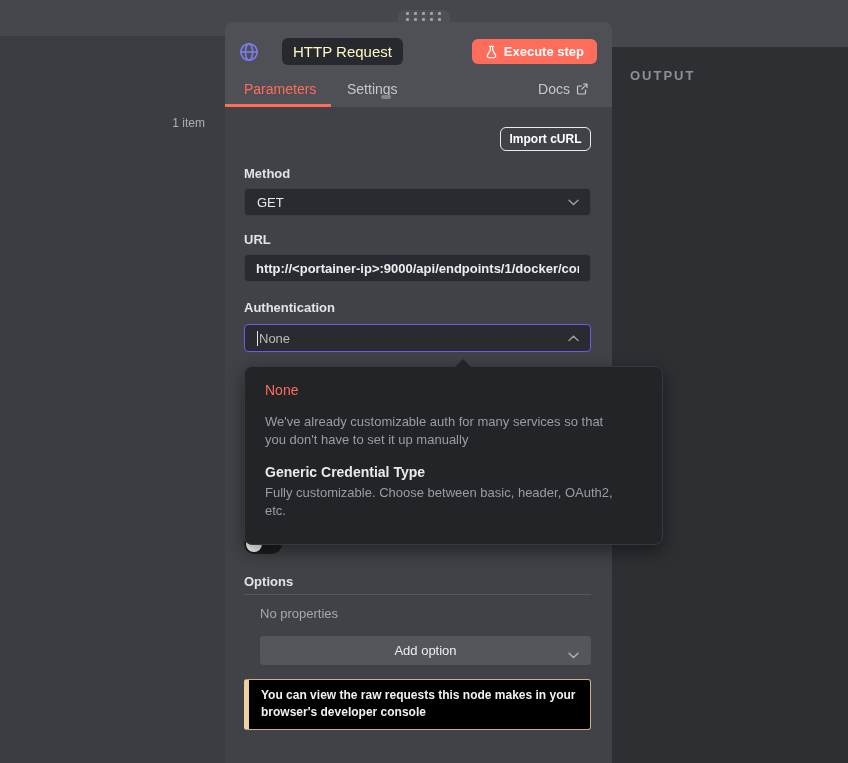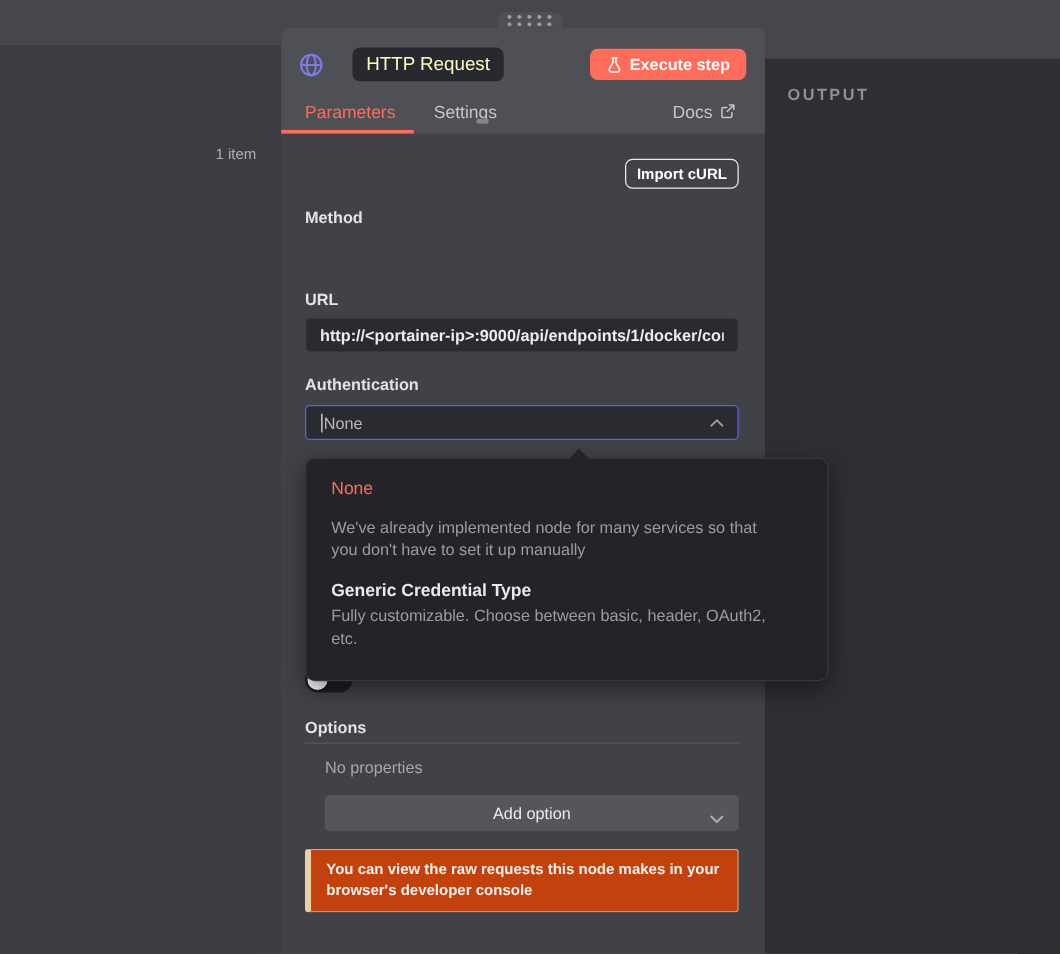--- a/index.html
+++ b/index.html
@@ -70,21 +70,21 @@
   .toggle { position:absolute; left:19px; top:427px; width:38px; height:20px; background:#1d1e21;
             border-radius:10px; cursor:pointer; }
   .toggle .knob { position:absolute; left:2px; top:2px; width:16px; height:16px; border-radius:50%; background:#ffffff; }
 
   .options-divider { position:absolute; left:19px; top:487px; width:347px; height:1px; background:#55565c; }
   .no-props { position:absolute; left:35px; top:499px; font-size:13px; color:#a7a8ae; }
   .add-option { position:absolute; left:35px; top:529px; width:331px; height:29px; background:#55565b;
                 border:none; border-radius:4px; color:#eceded; font-size:13px; font-weight:normal; cursor:pointer; }
   .add-option .chev { position:absolute; right:12px; top:11px; }
 
-  .notice { position:absolute; left:19px; top:572px; width:347px; min-height:46px; background:#c2410c;
+  .notice { position:absolute; left:19px; top:572px; width:347px; min-height:46px; background:#000000;
             border:1px solid #cdb183; border-left:5px solid #ecd2a2; border-radius:3px;
             padding:7px 12px; color:#f2f1ed; font-size:12px; font-weight:bold; line-height:1.45; }
 
   
   .auth-dropdown { position:absolute; left:244px; top:366px; width:419px; height:179px;
                    background:#232428; border:1px solid #38393f; border-radius:8px;
                    box-shadow:0 6px 18px rgba(0,0,0,0.45); z-index:10; padding:14px 20px 16px; }
   .auth-dropdown .caret { position:absolute; left:210px; top:-8px; width:0; height:0;
                           border-left:8px solid transparent; border-right:8px solid transparent;
                           border-bottom:8px solid #232428; }
@@ -145,20 +145,28 @@
       </span>
     </span>
     <div class="tab-underline"></div>
     <div class="scroll-thumb"></div>
   </div>
 
   <div class="ndv-body">
     <button class="import-curl">Import cURL</button>
 
     <div class="field-label" style="top:59px;">Method</div>
+    <div class="select-box" style="top:81px;">
+      <span>GET</span>
+      <span class="chev">
+        <svg width="11" height="7" viewBox="0 0 11 7" fill="none" stroke="#9b9ca3" stroke-width="1.4" stroke-linecap="round">
+            <polyline points="1,1.2 5.5,5.6 10,1.2"></polyline>
+          </svg>
+      </span>
+    </div>
 
     <div class="field-label" style="top:125px;">URL</div>
     <input class="url-input" style="top: 147px;" readonly="" value="http://&lt;portainer-ip&gt;:9000/api/endpoints/1/docker/containe">
 
     <div class="field-label" style="top:193px;">Authentication</div>
     <div class="select-box auth-box" style="top:217px;">
       <span class="text-cursor"></span>
       <span>None</span>
       <span class="chev">
         <svg width="11" height="7" viewBox="0 0 11 7" fill="none" stroke="#9b9ca3" stroke-width="1.4" stroke-linecap="round">
@@ -186,19 +194,19 @@
     <div class="notice">You can view the raw requests this node makes in your browser's developer console</div>
   </div>
 </div>
 
 <div class="auth-dropdown">
   <div class="caret"></div>
   <div class="dd-item selected">
     <div class="dd-label">None</div>
   </div>
   <div class="dd-item">
-    <div class="dd-desc">We've already implemented node for many services so that you don't have to set it up manually</div>
+    <div class="dd-desc">We've already customizable auth for many services so that you don't have to set it up manually</div>
   </div>
   <div class="dd-item">
     <div class="dd-label">Generic Credential Type</div>
     <div class="dd-desc">Fully customizable. Choose between basic, header, OAuth2, etc.</div>
   </div>
 </div>
 
 </body></html>

